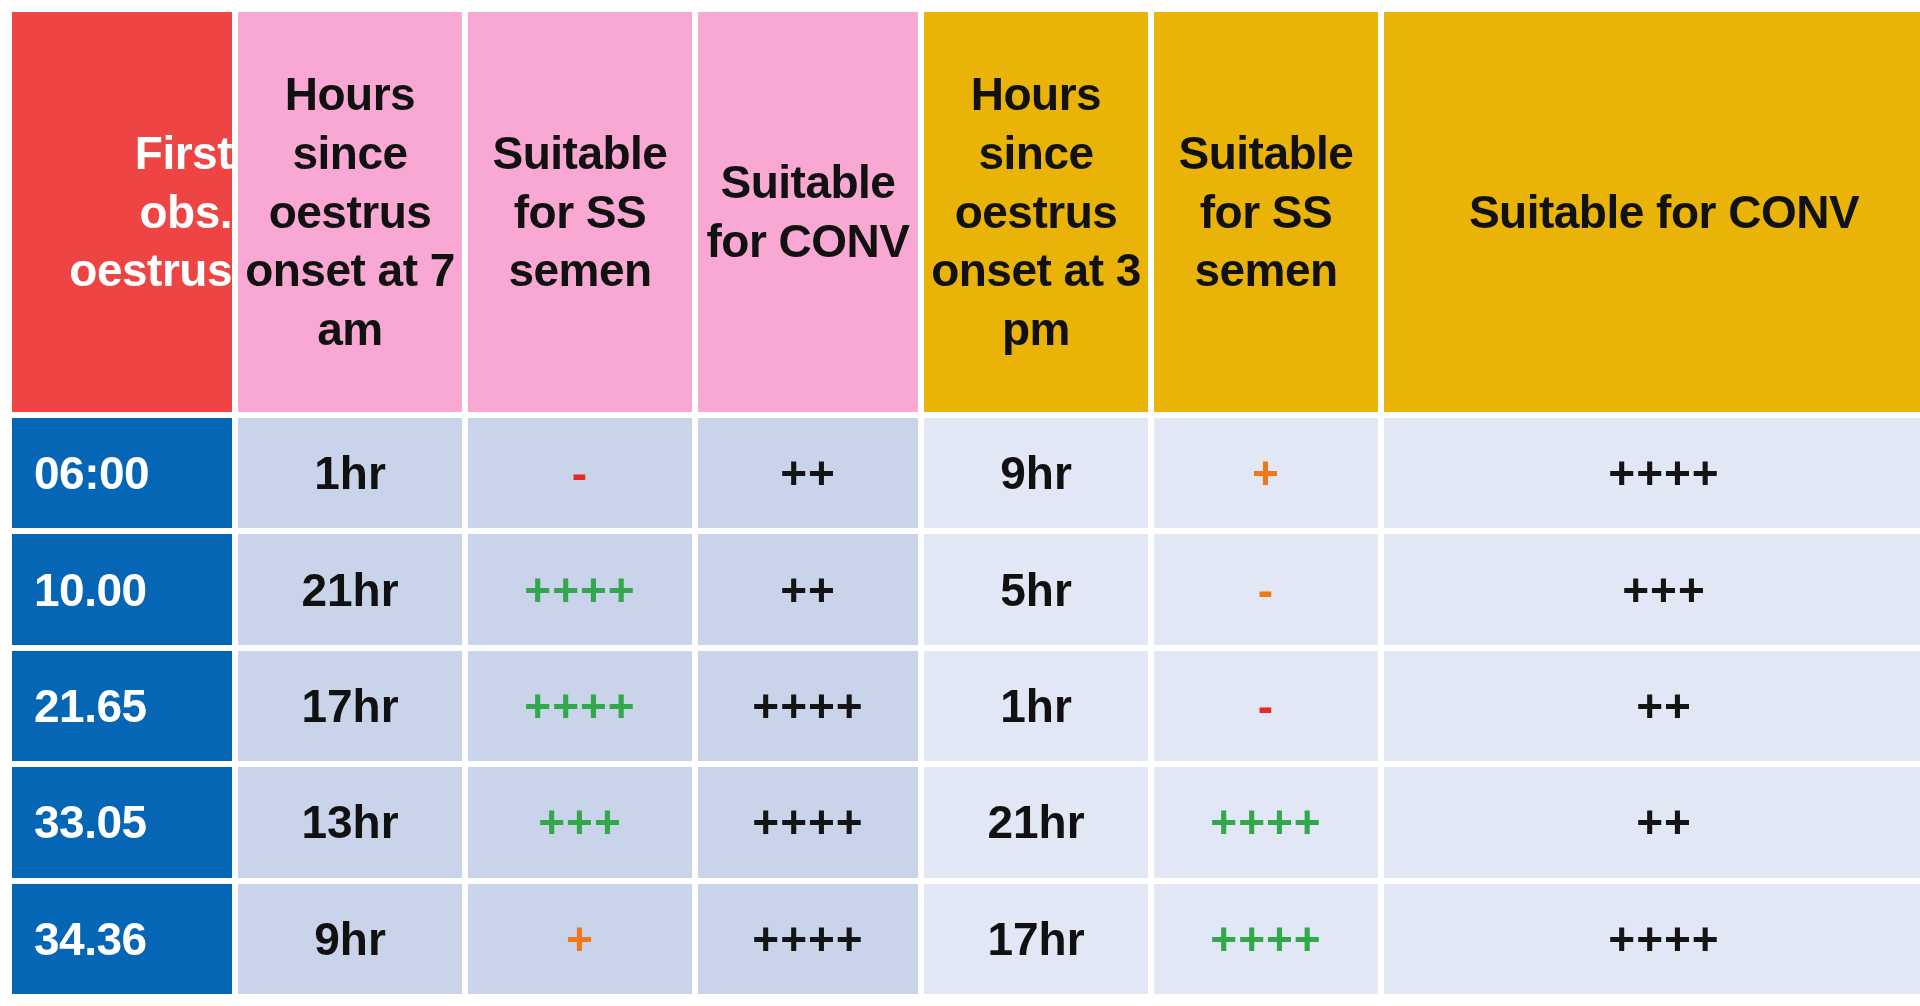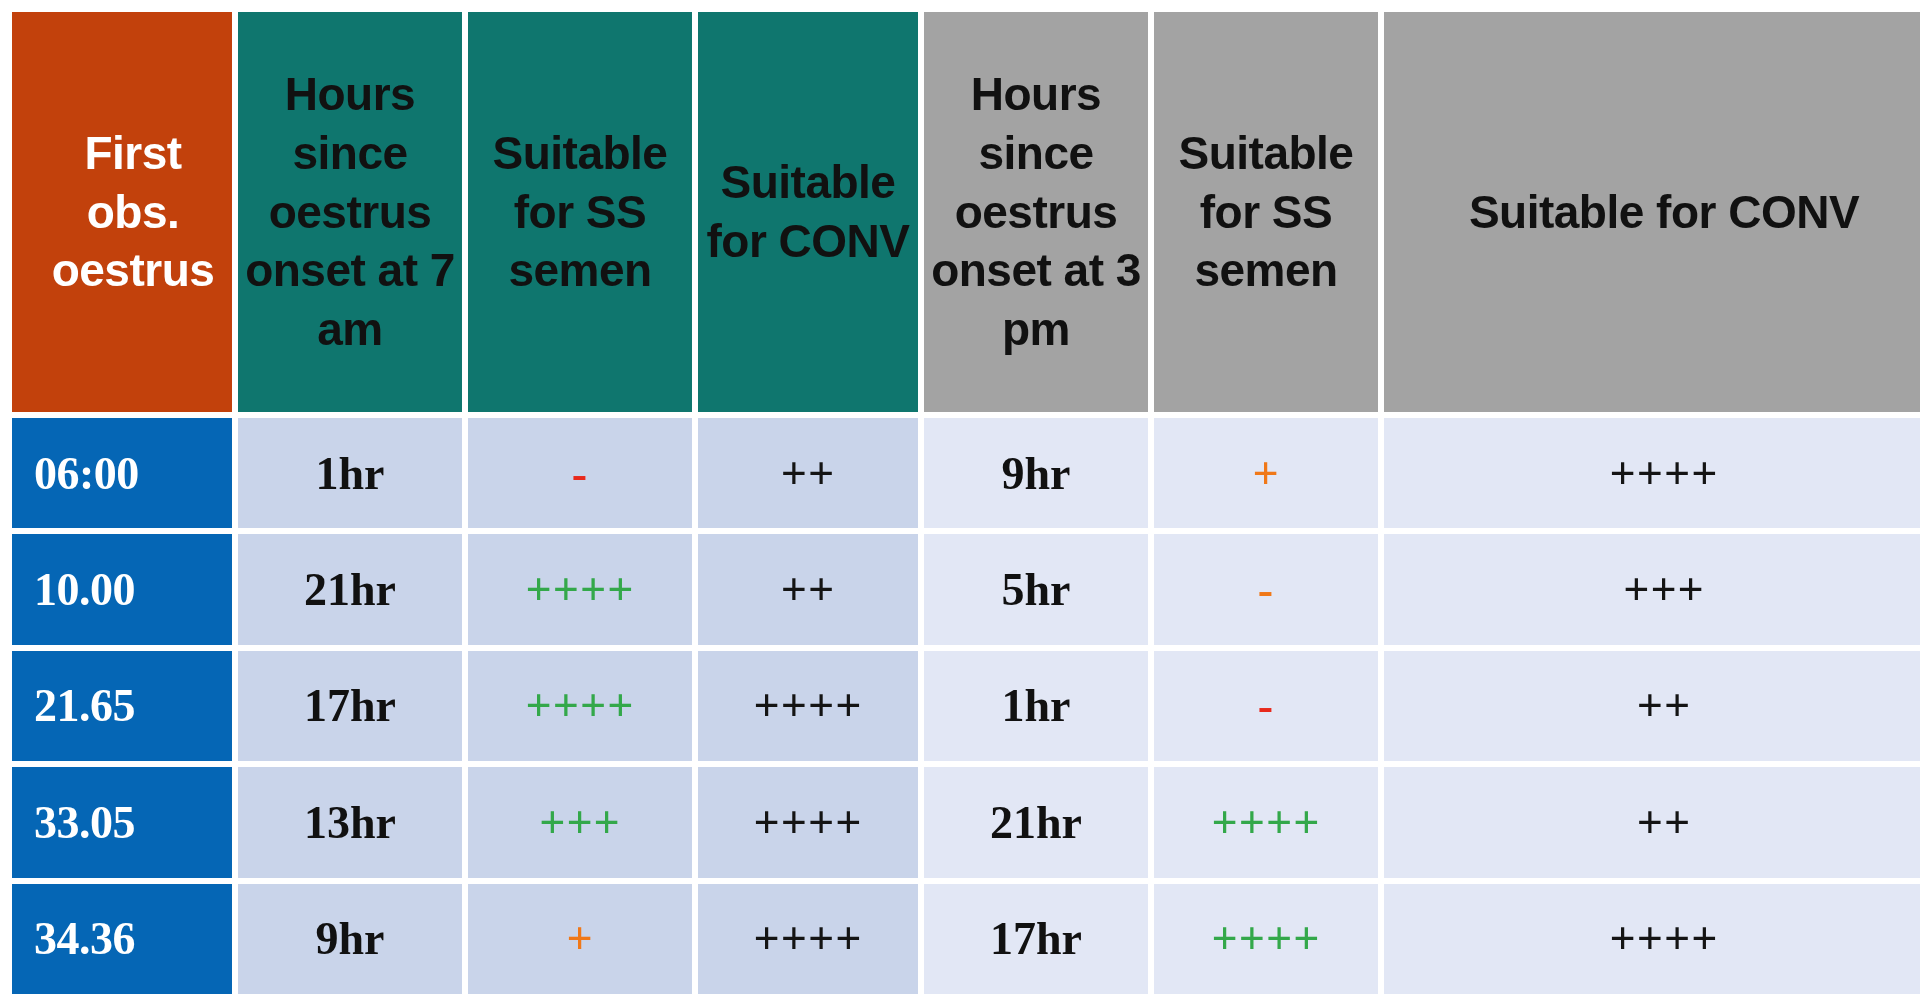--- a/index.html
+++ b/index.html
@@ -45,36 +45,35 @@
   
   thead th {
     height: 400px;
     font-size: 46px;
     font-weight: bold;
     line-height: 1.28;
     letter-spacing: -0.5px;
     color: #111111;
   }
   th.hdr-blue {
-    background: #c2410c;
+    background: #ef4444;
     color: #ffffff;
-    text-align: center;
+    text-align: right;
     padding-left: 22px;
     vertical-align: middle;
   }
-  th.grp-a { background: #0f766e; }
-  th.grp-b { background: #a3a3a3; }
+  th.grp-a { background: #f9a8d4; }
+  th.grp-b { background: #eab308; }
 
   
   tbody td {
     height: 95px;
     font-size: 46px;
     font-weight: bold;
     color: #111111;
-    font-family: Liberation Serif, serif;
   }
   td.rowhead {
     background: #0566b5;
     color: #ffffff;
     text-align: left;
     padding-left: 22px;
     letter-spacing: -0.5px;
   }
   td.grp-a { background: #c9d4ea; }
   td.grp-b { background: #e2e7f5; }

